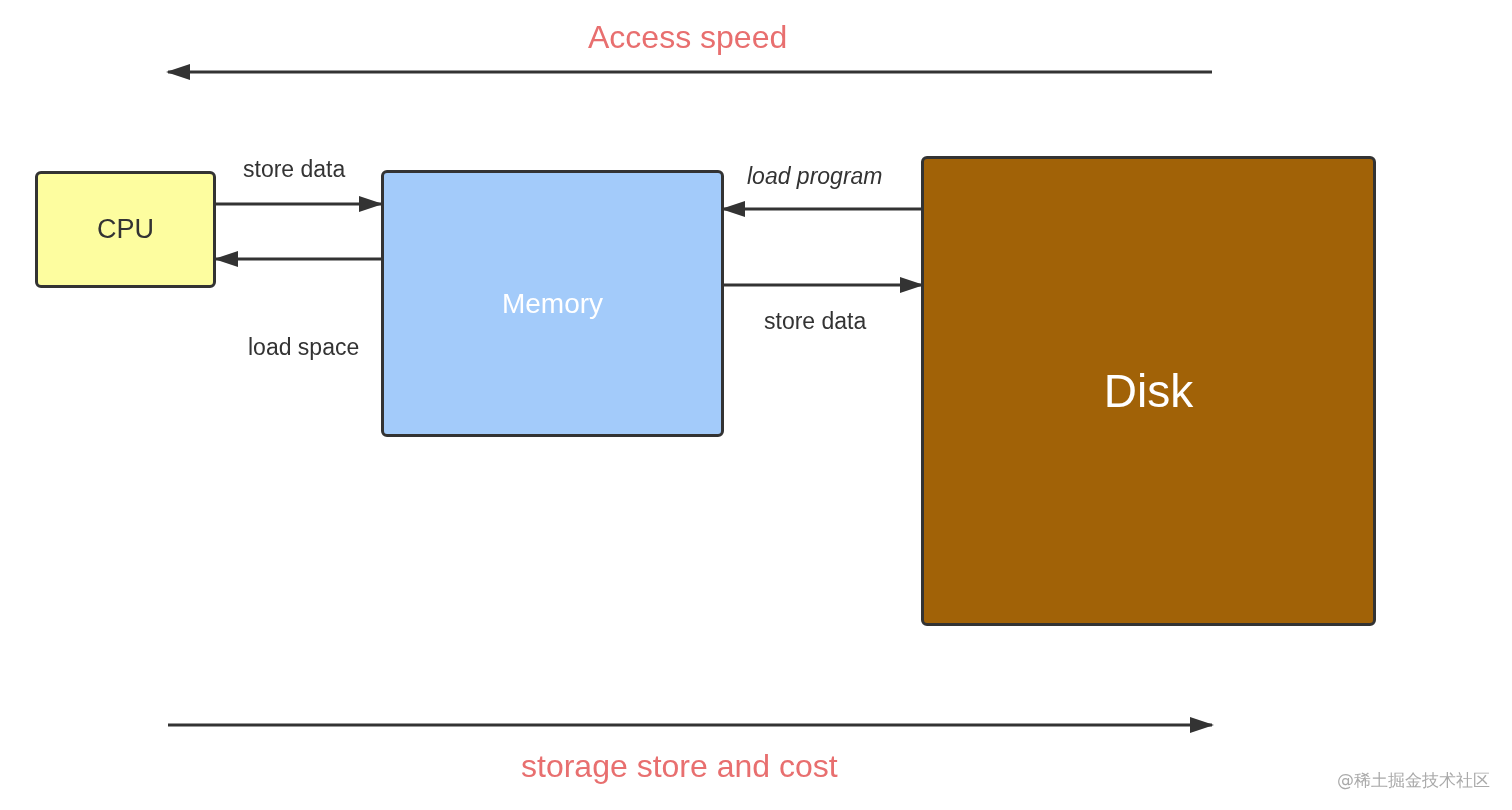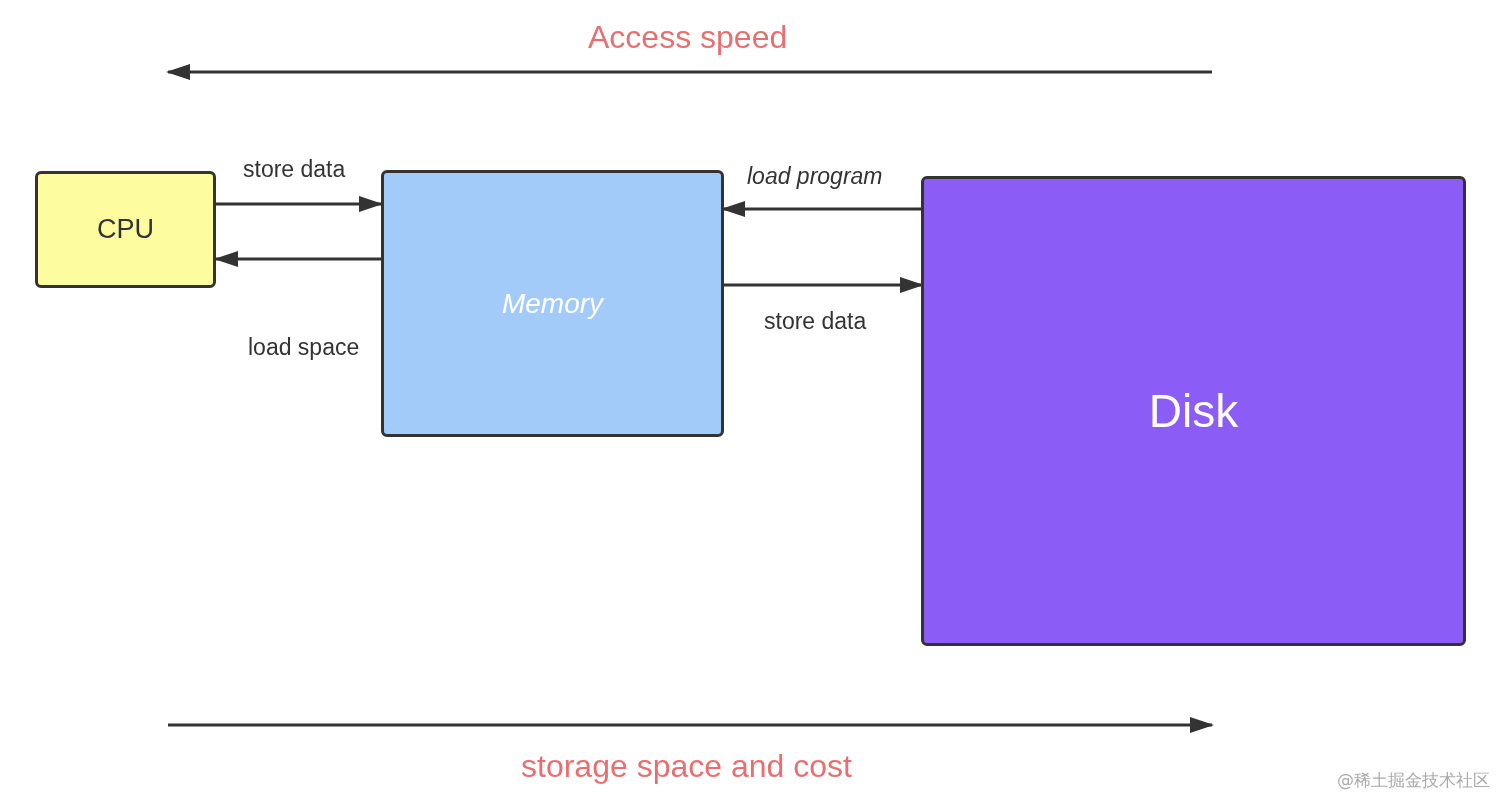--- a/index.html
+++ b/index.html
@@ -27,29 +27,29 @@
   </defs>
   <line x1="1212" y1="72" x2="168" y2="72" stroke="#333" stroke-width="3" marker-end="url(#ahbig)"></line>
   <line x1="168" y1="725" x2="1212" y2="725" stroke="#333" stroke-width="3" marker-end="url(#ahbig)"></line>
   <line x1="215" y1="204" x2="381" y2="204" stroke="#333" stroke-width="3" marker-end="url(#ahbig)"></line>
   <line x1="382" y1="259" x2="216" y2="259" stroke="#333" stroke-width="3" marker-end="url(#ahbig)"></line>
   <line x1="922" y1="209" x2="723" y2="209" stroke="#333" stroke-width="3" marker-end="url(#ahbig)"></line>
   <line x1="723" y1="285" x2="922" y2="285" stroke="#333" stroke-width="3" marker-end="url(#ahbig)"></line>
 </svg>
 
 <div class="axis-lbl" style="left:588px; top:19px;">Access speed</div>
-<div class="axis-lbl" style="left:521px; top:748px;">storage space and cost</div>
+<div class="axis-lbl" style="left:521px; top:748px;">storage store and cost</div>
 
 <div class="box" style="left:35px; top:171px; width:181px; height:117px; background:#fdfd9f;">
   <span style="font-size:27px; color:#333;">CPU</span>
 </div>
-<div class="box" style="left:381px; top:170px; width:343px; height:267px; background:#a3cbfa;font-style:italic;">
+<div class="box" style="left:381px; top:170px; width:343px; height:267px; background:#a3cbfa;">
   <span style="font-size:28px; color:#fff;">Memory</span>
 </div>
-<div class="box" style="left:921px; top:176px; width:545px; height:470px; background:#8b5cf6;">
+<div class="box" style="left:921px; top:156px; width:455px; height:470px; background:#a16207;">
   <span style="font-size:46px; color:#fff;">Disk</span>
 </div>
 
 <div class="lbl" style="left:243px; top:156px;">store data</div>
 <div class="lbl" style="left:248px; top:334px;">load space</div>
 <div class="lbl" style="left:747px; top:163px;font-style:italic;">load program</div>
 <div class="lbl" style="left:764px; top:308px;">store data</div>
 
 <div class="watermark">@稀土掘金技术社区</div>
 

